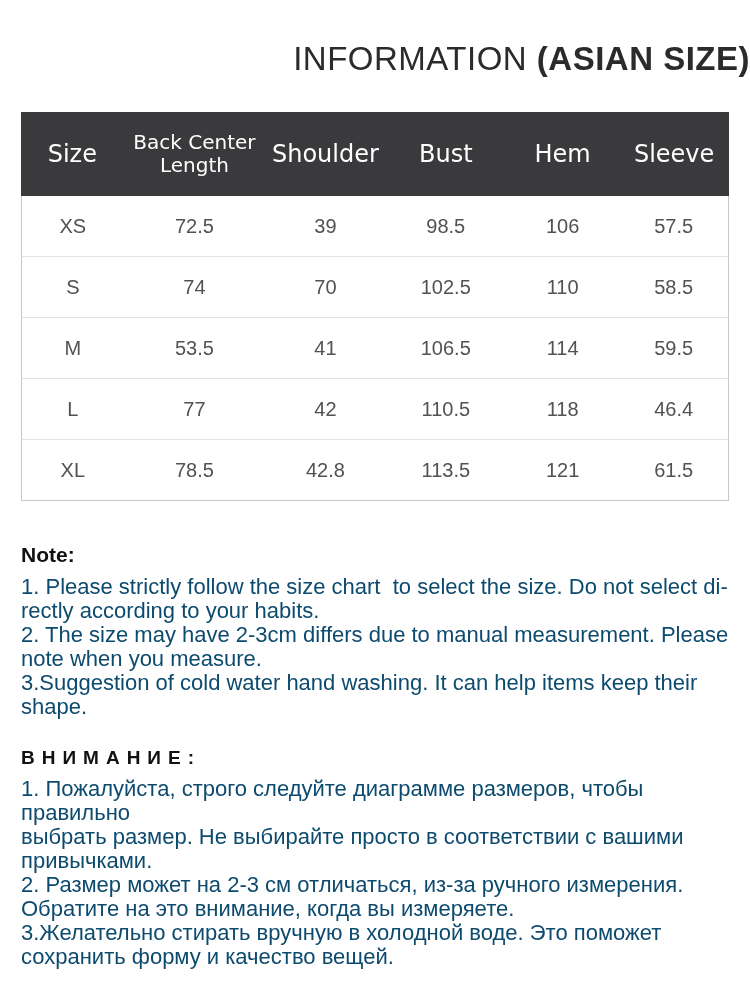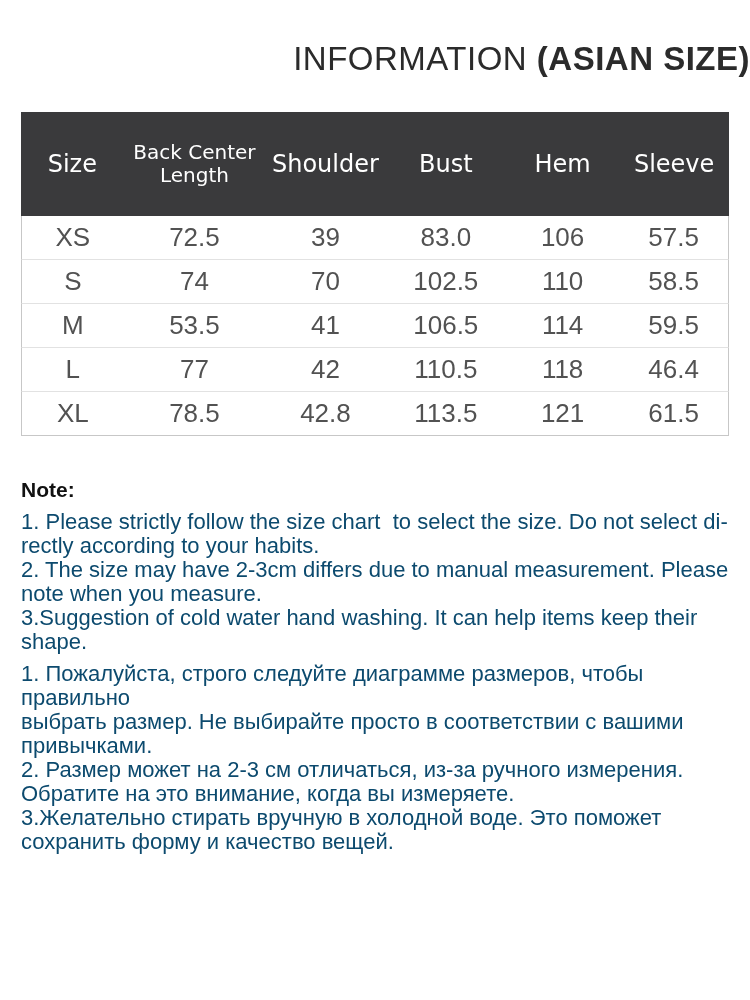--- a/index.html
+++ b/index.html
@@ -31,37 +31,37 @@
   .size-table col:nth-child(1){ width:14.5%; }
   .size-table col:nth-child(2){ width:20%;   }
   .size-table col:nth-child(3){ width:17%;   }
   .size-table col:nth-child(4){ width:17%;   }
   .size-table col:nth-child(5){ width:16%;   }
   .size-table col:nth-child(6){ width:15.5%; }
 
   .size-table thead th {
     background:#3a3a3c;
     color:#ffffff;
-    height:104px;
+    height:84px;
     font-family:"DejaVu Sans", sans-serif;
     font-weight:normal;
     font-size:24px;
     text-align:center;
     vertical-align:middle;
     white-space:pre-line;
   }
   .size-table thead th.hdr-small {
     font-size:20px;
     line-height:1.15;
   }
   .size-table tbody td {
-    height:44px;
+    height:61px;
     text-align:center;
     vertical-align:middle;
-    font-size:26px;
+    font-size:20px;
     color:#525252;
     border-bottom:1px solid #e2e2e2;
     background:#ffffff;
   }
   .size-table tbody tr td:first-child { border-left:1px solid #c7c7c7; }
   .size-table tbody tr td:last-child  { border-right:1px solid #c7c7c7; }
   .size-table tbody tr:last-child td  { border-bottom:1px solid #c7c7c7; }
 
   .notes { padding:0 21px; }
   .note-heading {
@@ -110,21 +110,21 @@
         <th>Bust</th>
         <th>Hem</th>
         <th>Sleeve</th>
       </tr>
   </thead>
   <tbody>
       <tr>
         <td>XS</td>
         <td>72.5</td>
         <td>39</td>
-        <td>83.0</td>
+        <td>98.5</td>
         <td>106</td>
         <td>57.5</td>
       </tr>
       <tr>
         <td>S</td>
         <td>74</td>
         <td>70</td>
         <td>102.5</td>
         <td>110</td>
         <td>58.5</td>
@@ -158,20 +158,21 @@
 
 <div class="notes">
   <div class="note-heading">Note:</div>
   <div class="note-body">1. Please strictly follow the size chart  to select the size. Do not select di-
 rectly according to your habits.
 2. The size may have 2-3cm differs due to manual measurement. Please
 note when you measure.
 3.Suggestion of cold water hand washing. It can help items keep their
 shape.</div>
 
+  <div class="attention-heading">ВНИМАНИЕ:</div>
   <div class="note-body">1. Пожалуйста, строго следуйте диаграмме размеров, чтобы правильно
 выбрать размер. Не выбирайте просто в соответствии с вашими
 привычками.
 2. Размер может на 2-3 см отличаться, из-за ручного измерения.
 Обратите на это внимание, когда вы измеряете.
 3.Желательно стирать вручную в холодной воде. Это поможет
 сохранить форму и качество вещей.</div>
 </div>
 
 </body></html>

